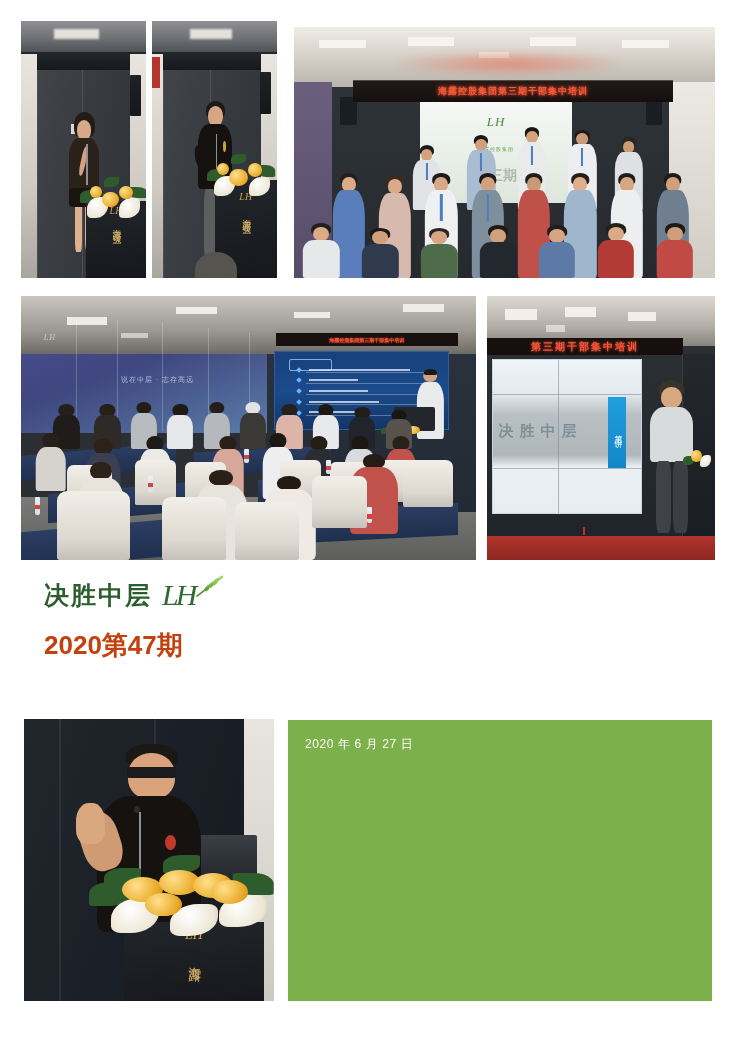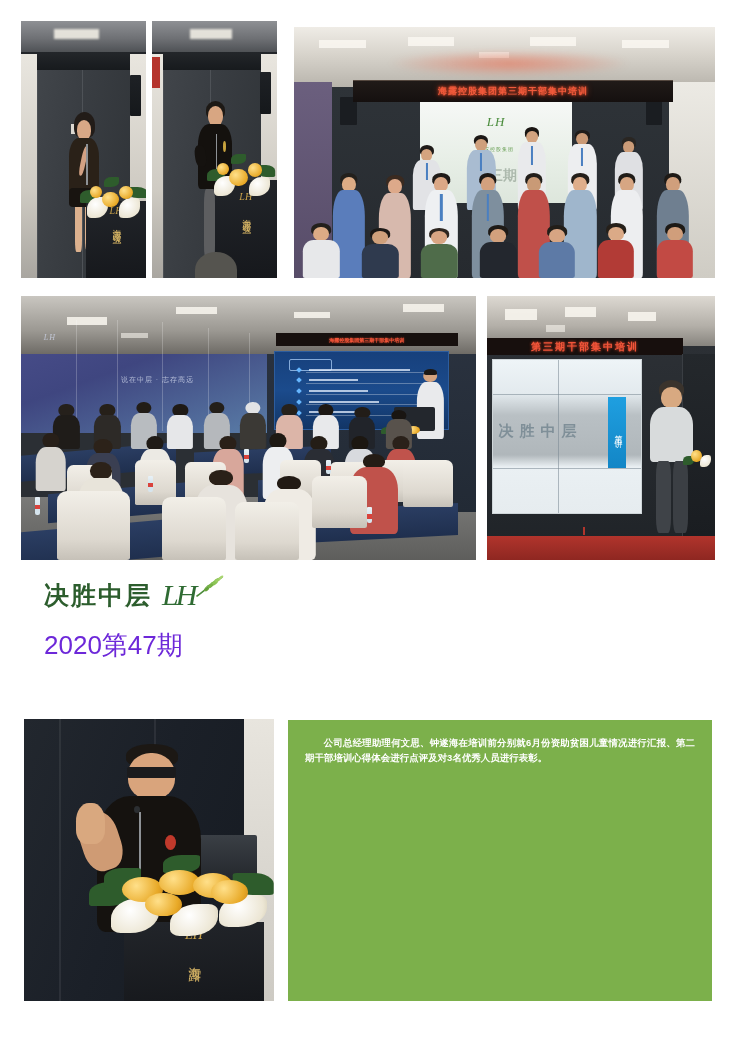--- a/index.html
+++ b/index.html
@@ -320,21 +320,21 @@
 
   .brand-row {
     position: absolute; left: 44px; top: 628px;
     display: flex; align-items: flex-end; gap: 16px;
   }
   .brand-title {
     font-size: 48px; font-weight: bold; color: #6fae4e; letter-spacing: 3px;
     line-height: 1; font-family: "Liberation Sans", "DejaVu Sans", sans-serif;
   }
   .issue {
-    font-size: 26px; font-weight: normal; color: #6d28d9; letter-spacing: 0px;
+    font-size: 26px; font-weight: bold; color: #c2410c; letter-spacing: 0px;
     padding-bottom: 3px;
     text-align: right;
   }
 
   
   .article {
     position: absolute;
     left: 288px; top: 720px; width: 424px; height: 281px;
     background: #7cb04b;
     box-sizing: border-box;
@@ -867,18 +867,18 @@
         <div class="bloom" style="left:18%; top:28%; width:22%; height:28%;"></div>
         <div class="bloom" style="left:38%; top:20%; width:22%; height:28%;"></div>
         <div class="bloom" style="left:56%; top:24%; width:22%; height:28%;"></div>
         <div class="bloom" style="left:30%; top:46%; width:20%; height:26%;"></div>
         <div class="bloom" style="left:66%; top:32%; width:20%; height:26%;"></div>
       </div>
     </div>
   </div>
 
   <div class="article">
+    <p class="date">2020 年 6 月 27 日</p>
     <div class="body">
-      <p>公司总经理助理何文思、钟遂海在培训前分别就6月份资助贫困儿童情况进行汇报、第二期干部培训心得体会进行点评及对3名优秀人员进行表彰。</p>
     </div>
   </div>
 
 </div>
 
 </body></html>

